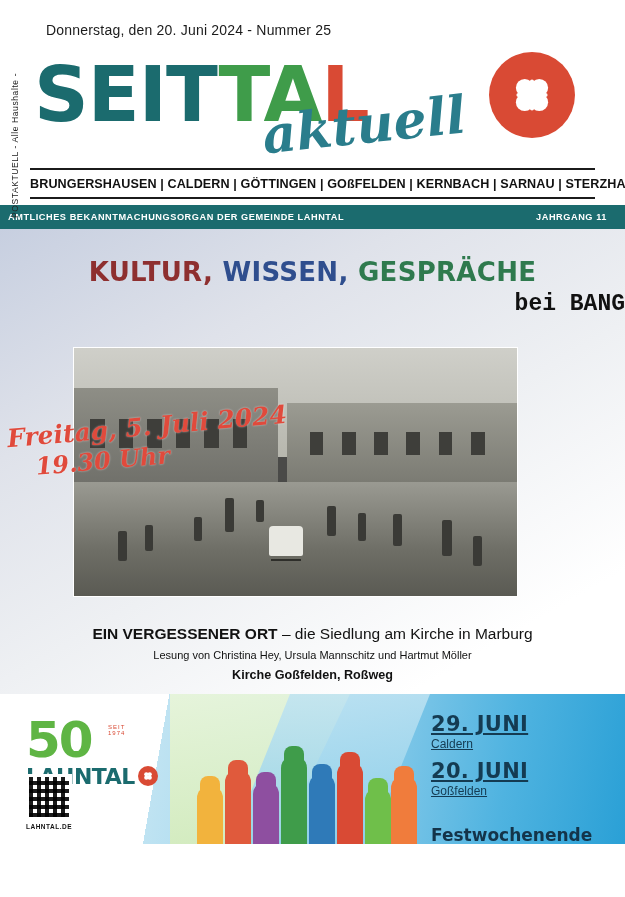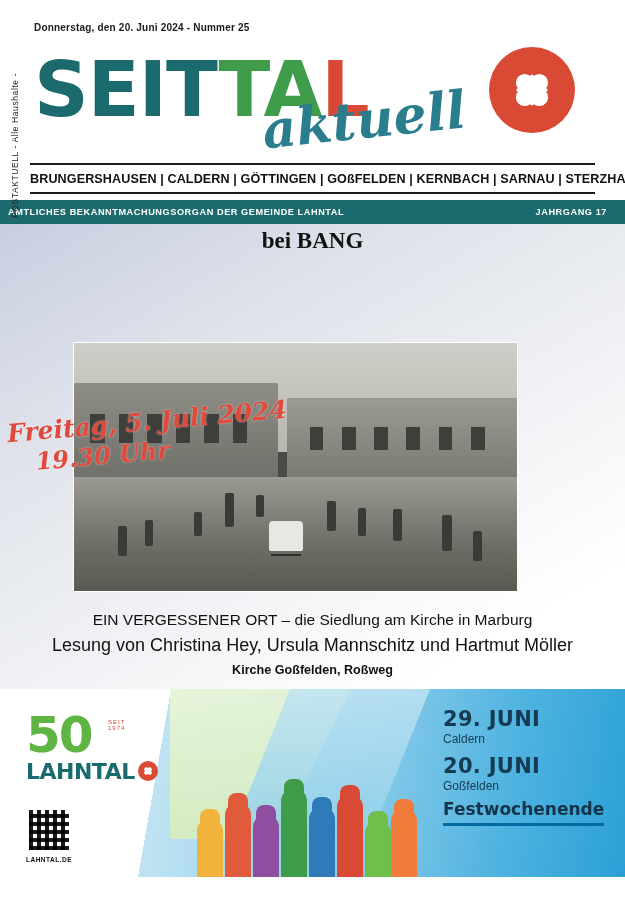--- a/index.html
+++ b/index.html
@@ -8,22 +8,22 @@
     background: #ffffff;
     font-family: "Liberation Sans", sans-serif;
     overflow: hidden;
     position: relative;
   }
   .page { width: 625px; height: 897px; position: relative; background:#fff; }
 
   
   .masthead { position: relative; padding: 22px 30px 0 30px; }
   .issue-line {
-    font-size: 10px; color: #1b1b1b; letter-spacing: 0.2px;
-    margin-left: 4px; font-weight: 700;
+    font-size: 14px; color: #1b1b1b; letter-spacing: 0.2px;
+    margin-left: 16px; font-weight: 400;
   }
   .vertical-strip {
     position: absolute;
     left: 10px; top: 60px;
     width: 16px; height: 170px;
     writing-mode: vertical-rl;
     transform: rotate(180deg);
     font-size: 8.5px;
     letter-spacing: 0.6px;
     color: #222;
@@ -102,22 +102,22 @@
     font-family: "DejaVu Sans", sans-serif;
     font-weight: 700;
     font-size: 26px;
     letter-spacing: 0.3px;
     padding-top: 28px;
   }
   .poster-title .k { color:#8e2f2f; }
   .poster-title .w { color:#2f4e8e; }
   .poster-title .g { color:#2f7a4e; }
   .poster-sub {
-    text-align:center;
-    font-family:Liberation Serif, serif;
+    text-align:right;
+    font-family:Liberation Mono, monospace;
     font-weight:700;
     font-size: 23px;
     color:#111;
     margin-top: 4px;
   }
   .photo-frame {
     position:absolute;
     left: 73px; top: 118px;
     width: 445px; height: 250px;
     border: 1px solid #ffffff;
@@ -148,28 +148,28 @@
     font-weight: 700;
     color: #e04a3c;
     font-size: 25px;
     line-height: 1.25;
     text-shadow: 0 0 2px rgba(255,255,255,.6);
   }
   .date-stamp .l2 { display:block; margin-left: 26px; font-size: 24px; }
 
   .poster-foot { position:absolute; left:0; right:0; bottom: 12px; text-align:center; }
   .foot1 { font-size: 15.5px; color:#111; font-weight:400; }
-  .foot1 b { font-weight:400; }
-  .foot2 { font-size: 18px; color:#111; margin-top: 6px; }
+  .foot1 b { font-weight:700; }
+  .foot2 { font-size: 11px; color:#111; margin-top: 6px; }
   .foot3 { font-size: 12.6px; color:#111; font-weight:700; margin-top: 7px; }
 
   
   .banner {
     position: relative;
-    height: 188px;
+    height: 150px;
     background: #ffffff;
     overflow: hidden;
     border-top: 0;
   }
   .banner-bg {
     position:absolute; inset:0;
     background: linear-gradient(100deg,#ffffff 0%,#ffffff 26%,#bfe3f2 26%,#9fd6ef 46%,#7fc7e8 62%,#4fb3e0 80%,#2aa0d6 100%);
   }
   .banner-wedge {
     position:absolute; left: 170px; top:0; width: 180px; height:150px;
@@ -205,28 +205,28 @@
   .qr { width: 46px; height: 46px; background:
       repeating-linear-gradient(90deg,#1b1b1b 0 4px,#fff 4px 8px),
       repeating-linear-gradient(0deg,#1b1b1b 0 4px,transparent 4px 8px);
     background-blend-mode: multiply; border: 3px solid #fff; }
   .qr-label { font-size: 6.5px; letter-spacing:0.5px; color:#111; margin-top:3px; font-weight:700; }
 
   .hands { position:absolute; left: 195px; bottom: 0; width: 225px; height: 115px; }
   .hand { position:absolute; bottom:0; width: 26px; border-radius: 12px 12px 0 0; }
   .hand:after { content:""; position:absolute; left:3px; top:-10px; width:20px; height:16px; border-radius:8px 8px 0 0; background:inherit; }
 
-  .dates { position:absolute; right: 14px; top: 18px; width: 168px; color:#143b52; }
+  .dates { position:absolute; right: 26px; top: 18px; width: 168px; color:#143b52;text-decoration:underline; }
   .d-big { font-family:"DejaVu Sans",sans-serif; font-weight:700; font-size: 21px; letter-spacing:0.3px; }
   .d-small { font-size: 12px; margin-top:1px; }
   .d-gap { height: 8px; }
   .fest {
-    margin-top: 6px; font-family:"DejaVu Sans",sans-serif; font-weight:700;
+    margin-top: 27px; font-family:"DejaVu Sans",sans-serif; font-weight:700;
     font-size: 17px; color:#14344a;
-    border-bottom: 3px solid #0369a1; display:inline-block; padding-bottom: 4px;
+    border-bottom: 8px solid #0369a1; display:inline-block; padding-bottom: 4px;
   }
 </style>
 </head>
 <body>
 
 <div class="page">
 
   <div class="masthead">
     <div class="issue-line">Donnerstag, den 20. Juni 2024 - Nummer 25</div>
 
@@ -249,24 +249,29 @@
           </g>
         </svg>
       </div>
     </div>
 
     <div class="towns">BRUNGERSHAUSEN | CALDERN | GÖTTINGEN | GOßFELDEN | KERNBACH | SARNAU | STERZHAUSEN</div>
   </div>
 
   <div class="org-bar">
     <span>AMTLICHES BEKANNTMACHUNGSORGAN DER GEMEINDE LAHNTAL</span>
-    <span>JAHRGANG 17</span>
+    <span>JAHRGANG 11</span>
   </div>
 
   <div class="poster">
+    <div class="poster-title">
+      <span class="k">KULTUR,</span>
+      <span class="w">WISSEN,</span>
+      <span class="g">GESPRÄCHE</span>
+    </div>
     <div class="poster-sub">bei BANG</div>
 
     <div class="photo-frame">
       <div class="photo-sky"></div>
       <div class="photo-bldg-l">
         <div class="win" style="left:8%;top:32%;width:7%;height:30%"></div>
         <div class="win" style="left:22%;top:32%;width:7%;height:30%"></div>
         <div class="win" style="left:36%;top:32%;width:7%;height:30%"></div>
         <div class="win" style="left:50%;top:32%;width:7%;height:30%"></div>
         <div class="win" style="left:64%;top:32%;width:7%;height:30%"></div>

